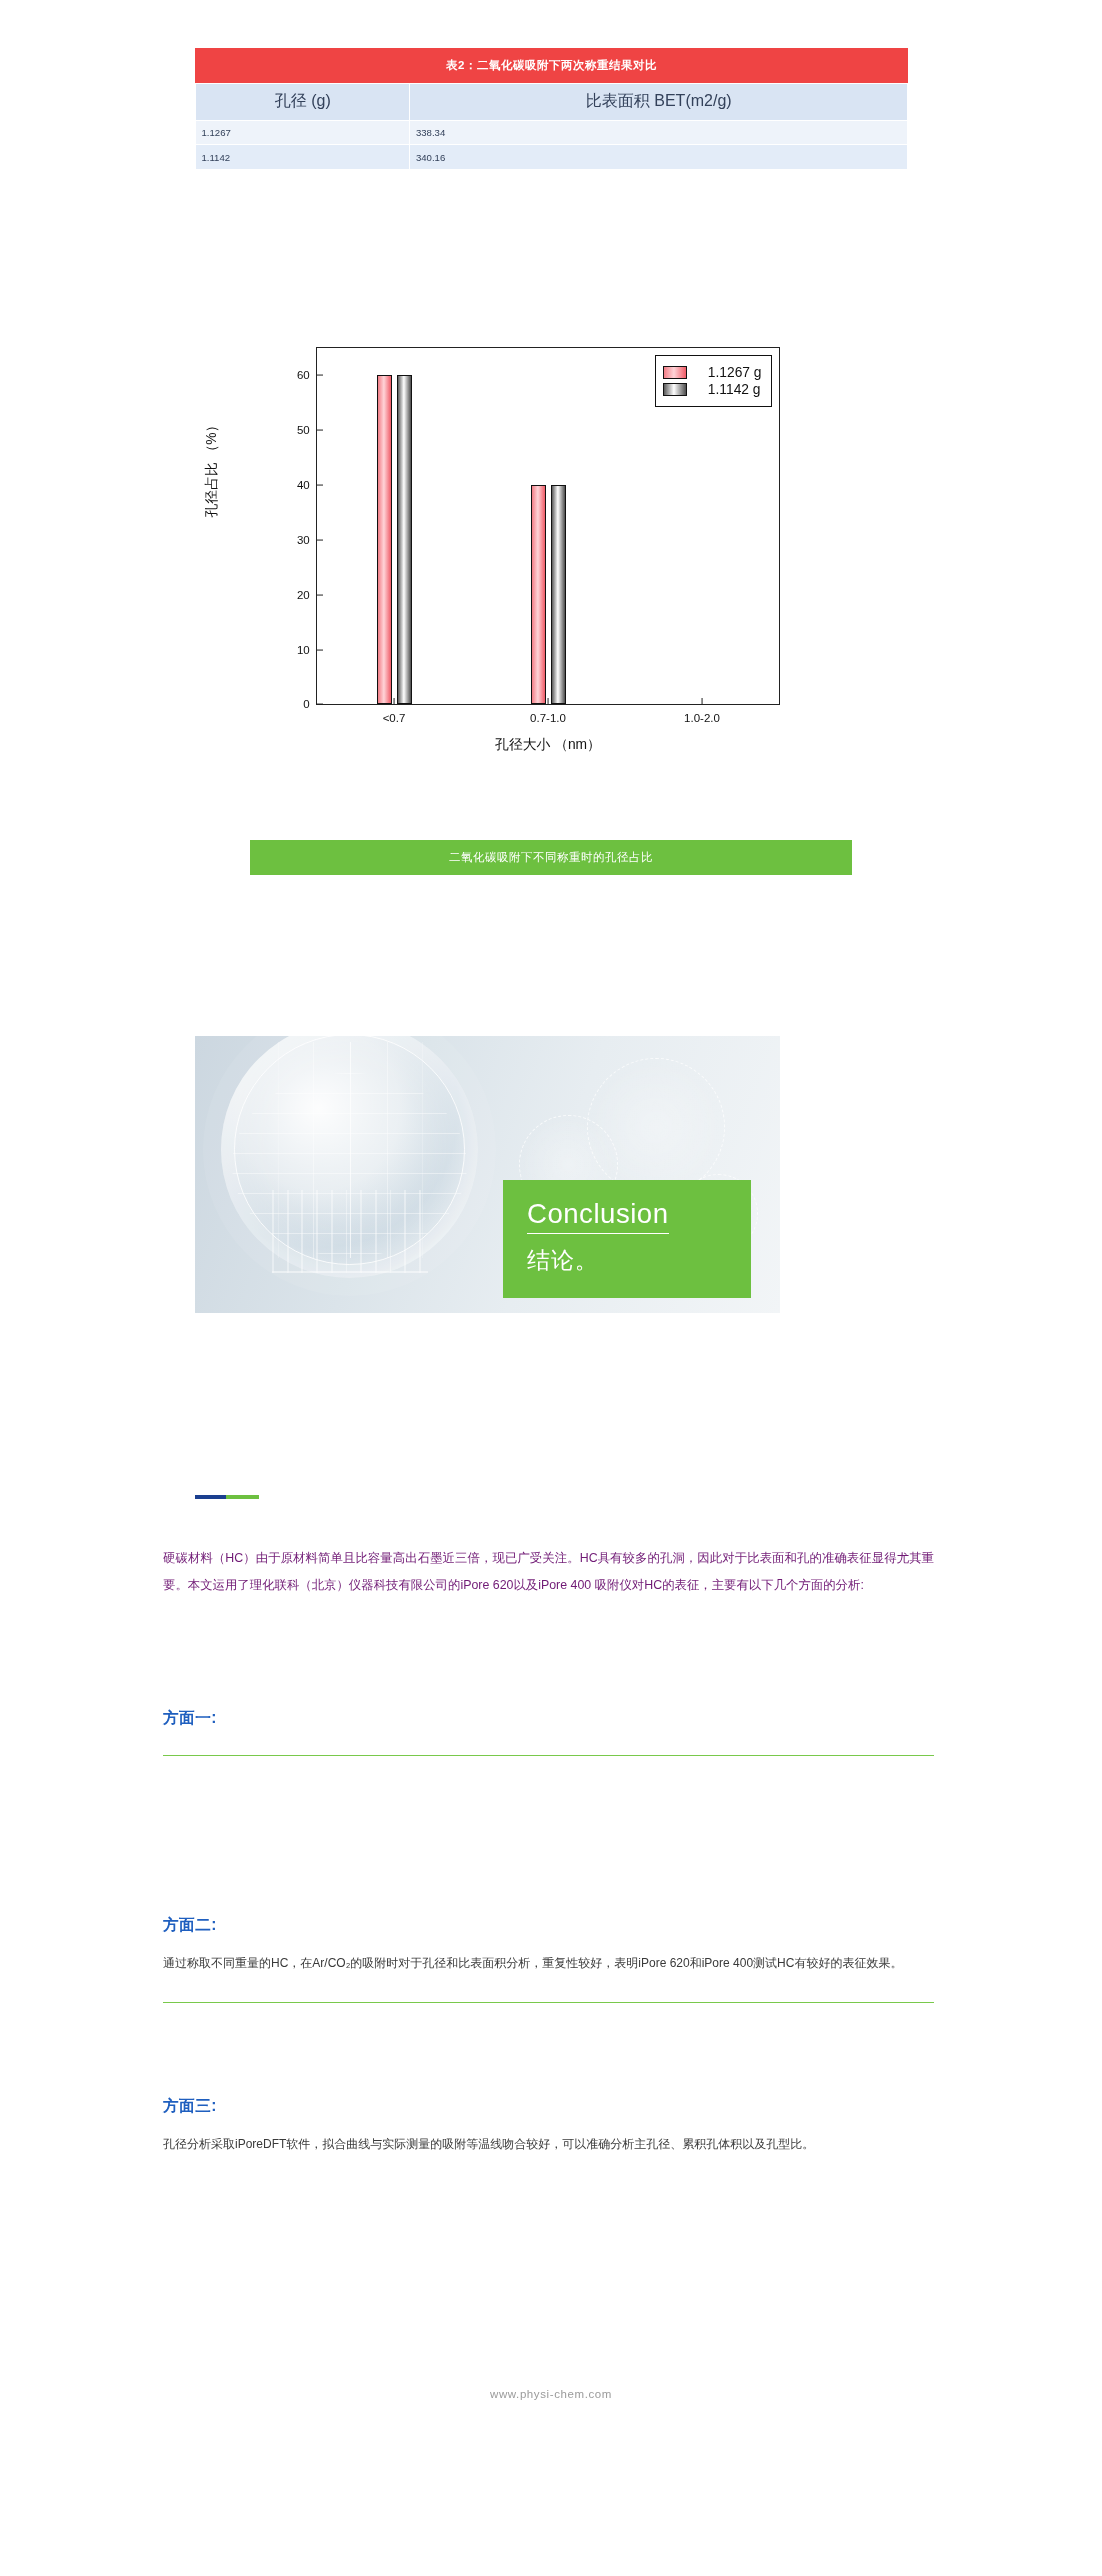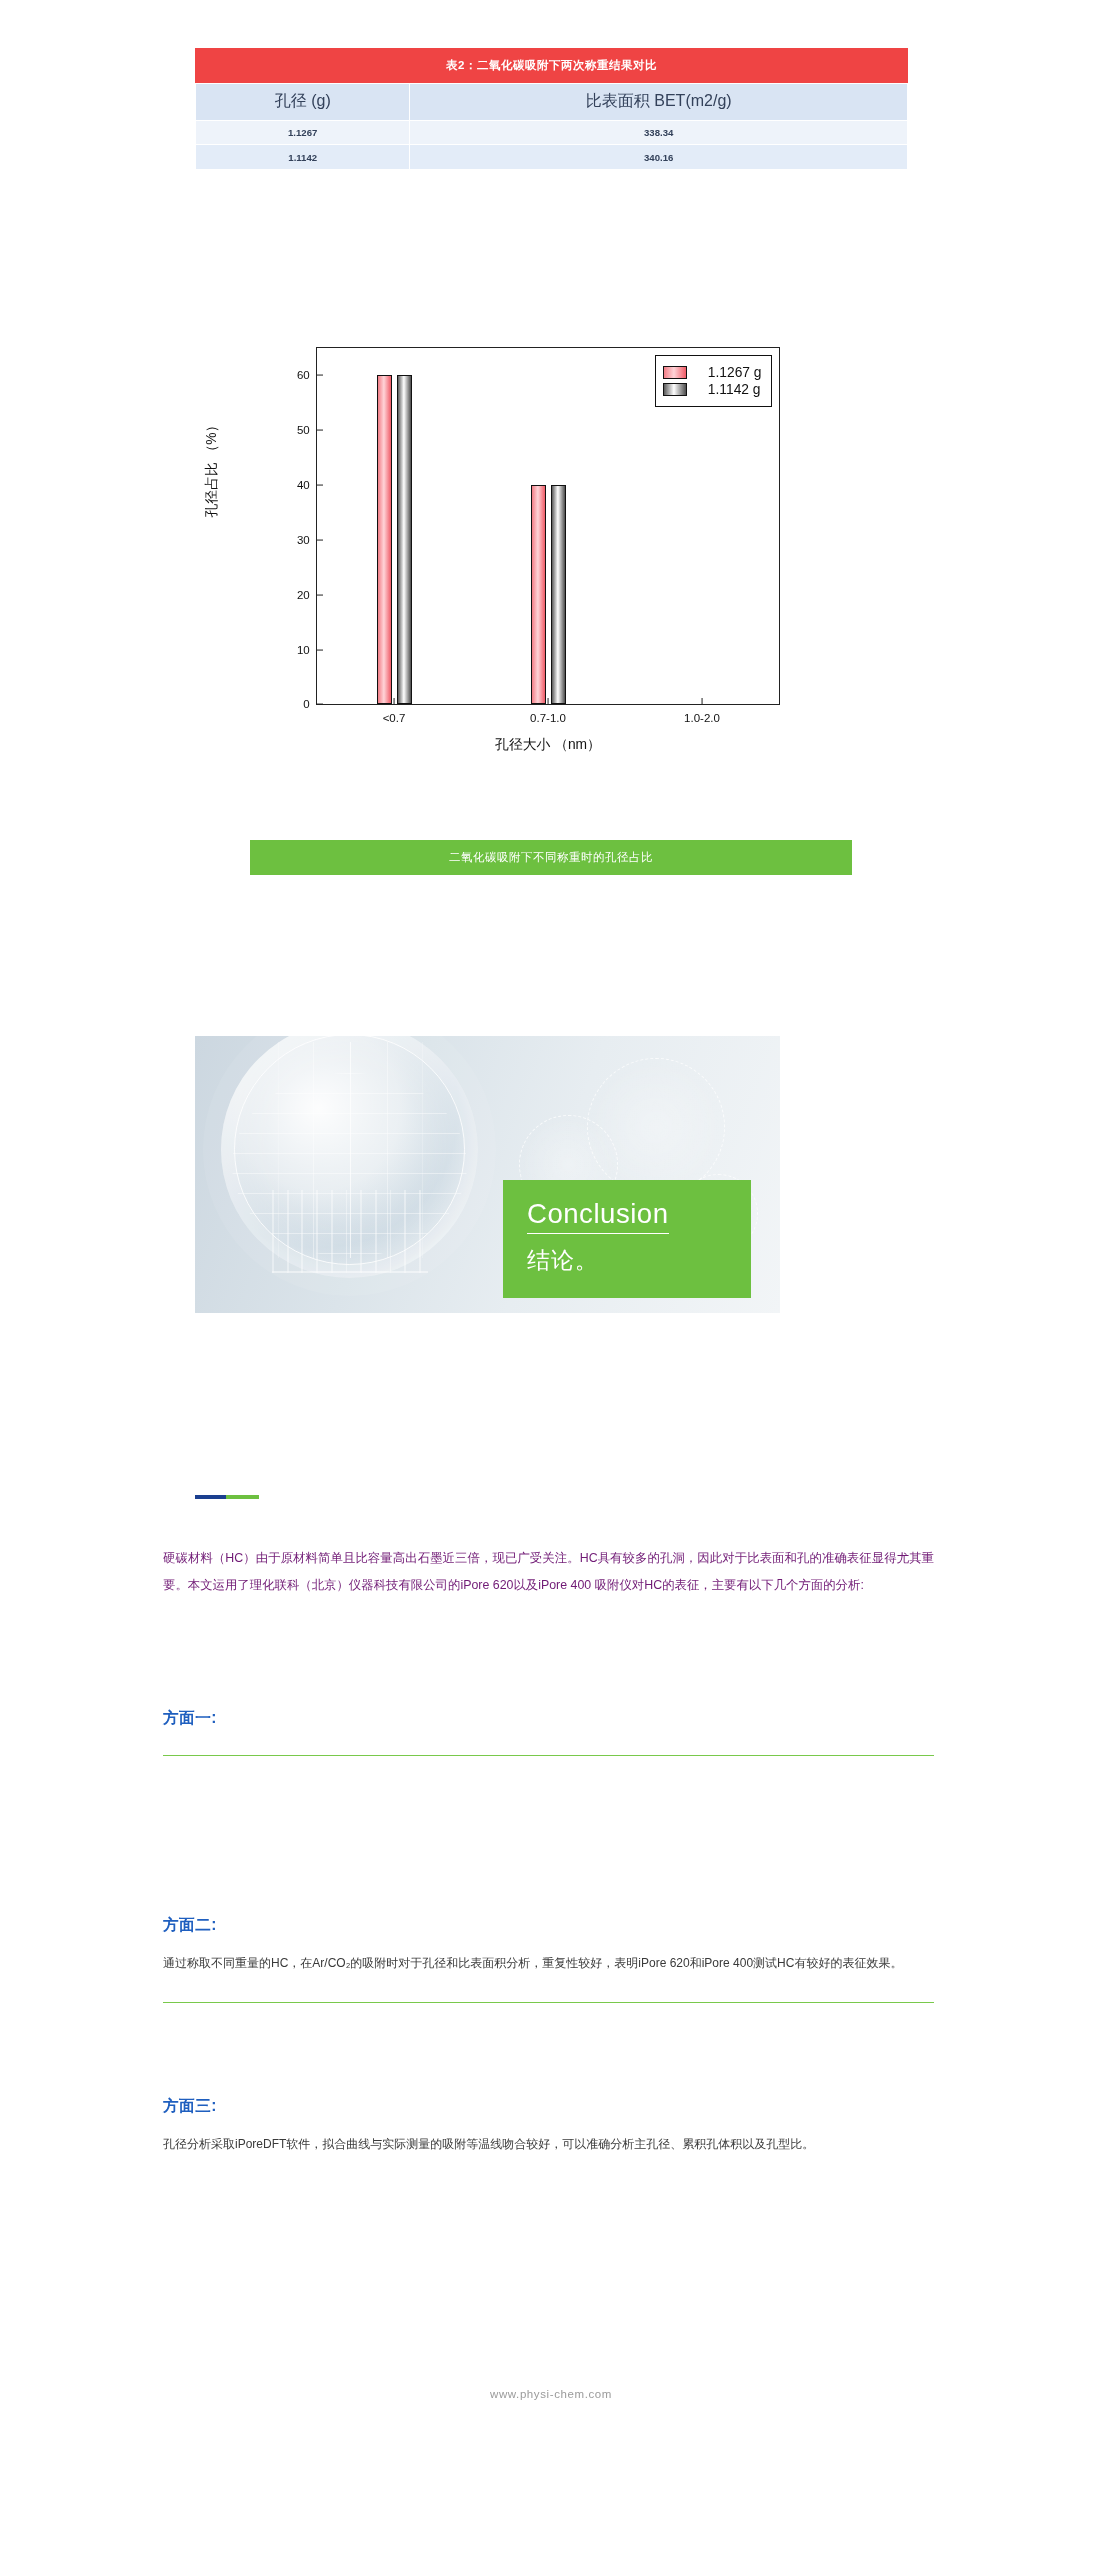--- a/index.html
+++ b/index.html
@@ -50,23 +50,22 @@
     font-size: 16px;
     padding: 7.3px 5.5px;
     text-align: center;
     border: 0.9px solid #ffffff;
   }
   table.data-table td {
     background: #eef3fa;
     color: #33415a;
     font-size: 9.6px;
     padding: 6.4px 5.5px;
-    text-align: center;
+    text-align: left;
     border: 0.9px solid #ffffff;
-    font-weight: bold;
   }
   table.data-table tr.alt td { background: #e3ecf8; }
 
   
   .chart-block {
     position: absolute;
     left: 195px;
     top: 321px;
     width: 713px;
   }

